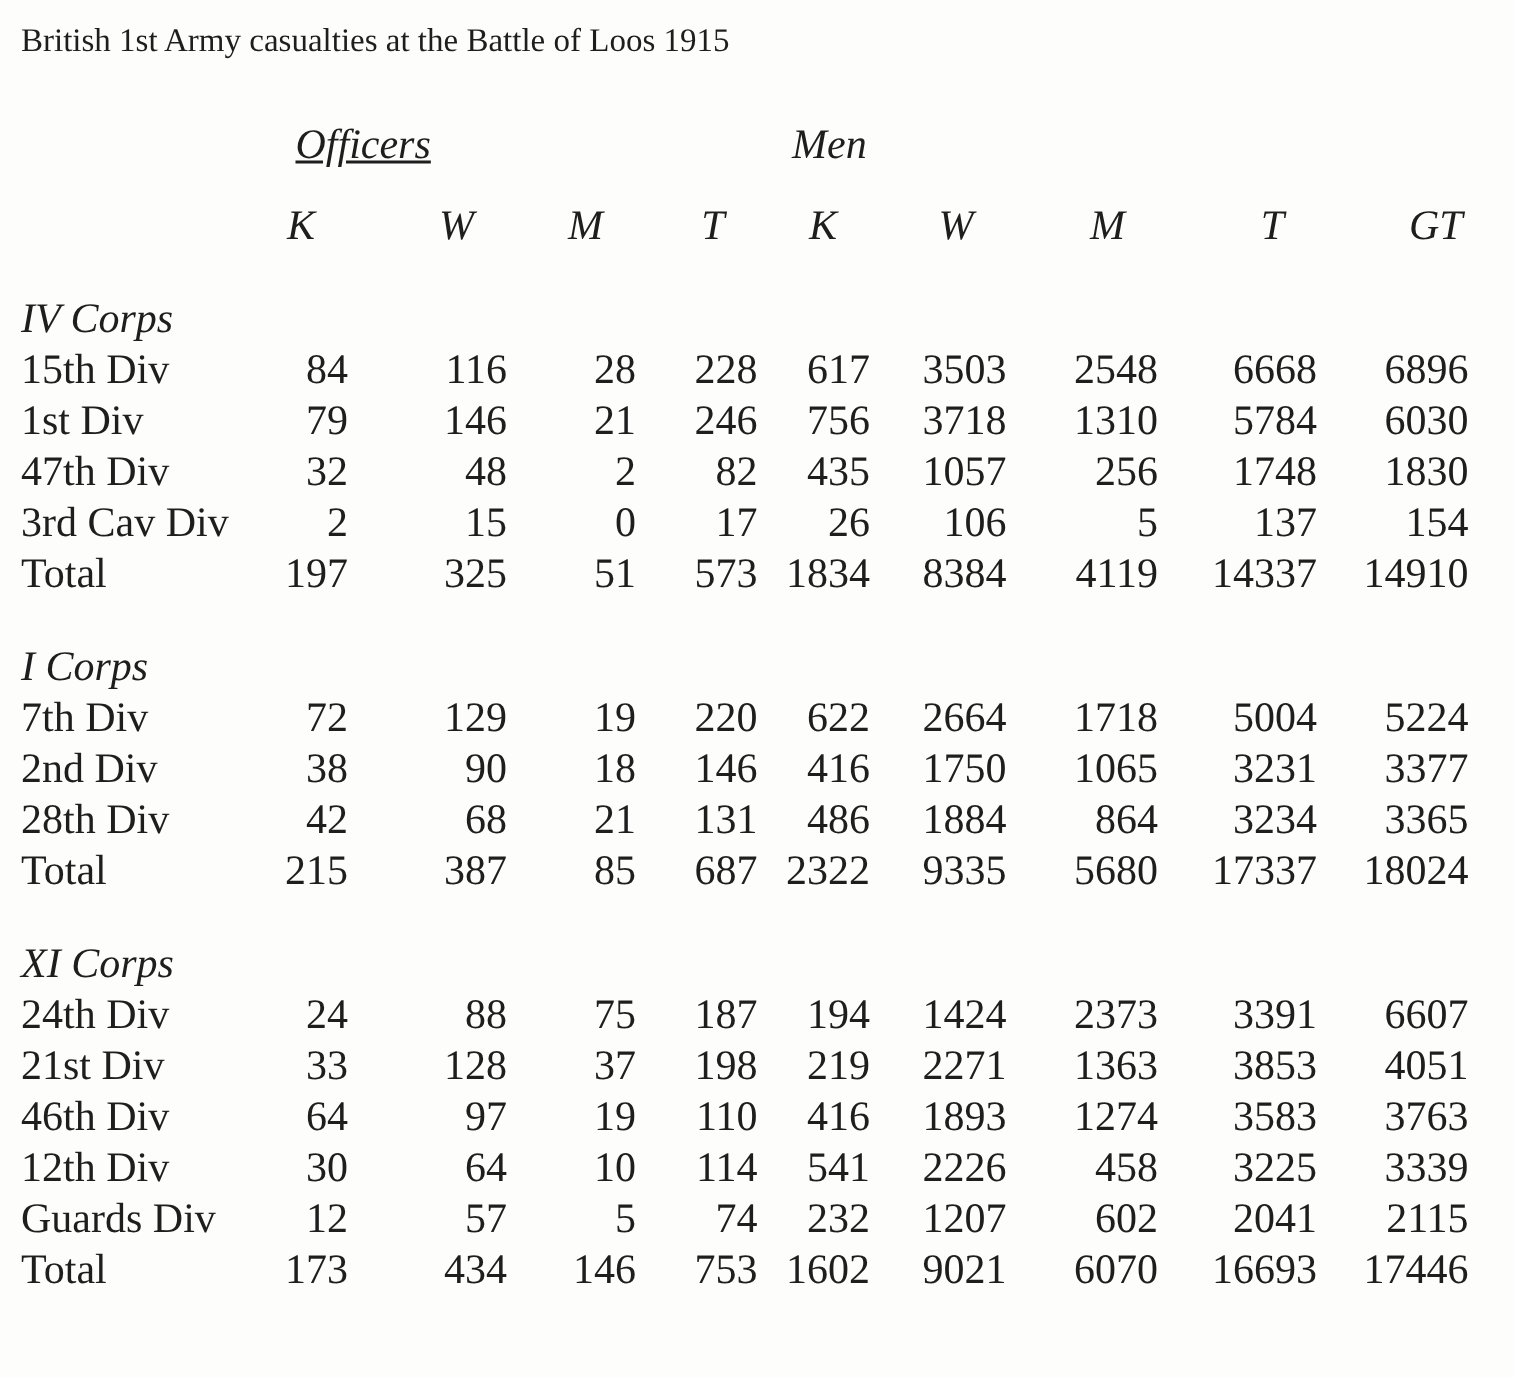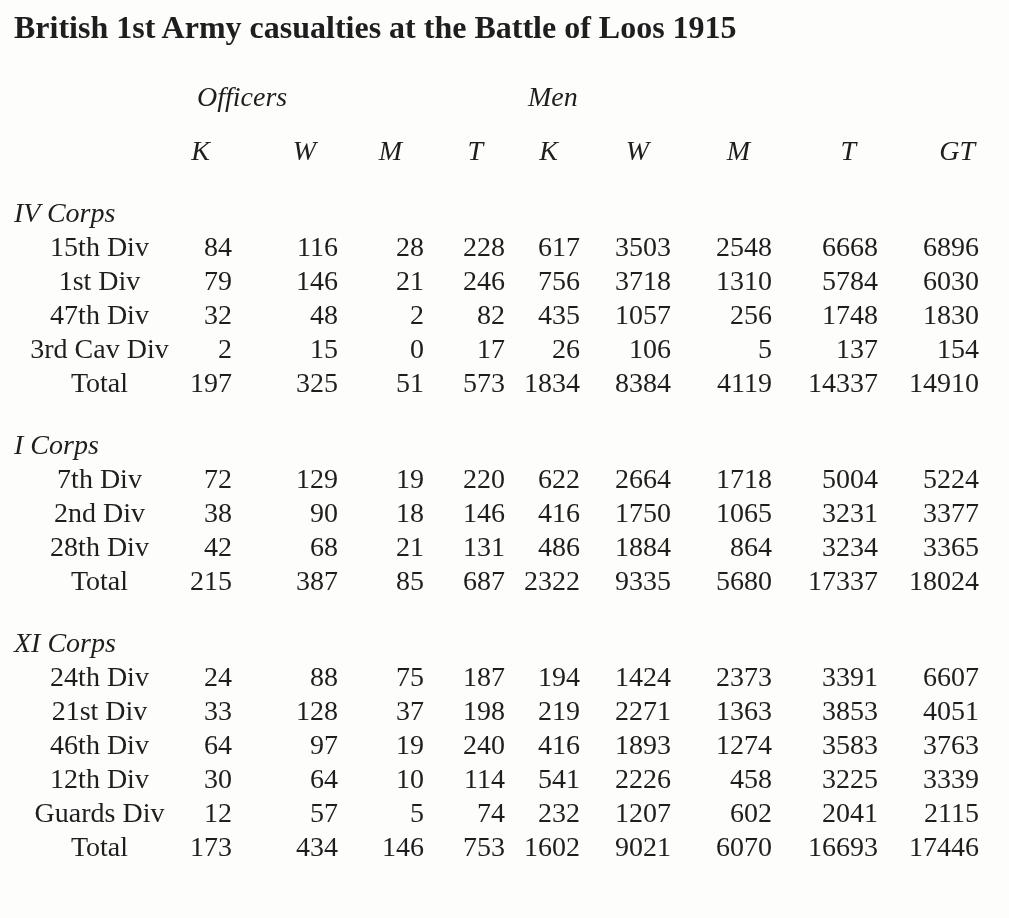--- a/index.html
+++ b/index.html
@@ -13,53 +13,53 @@
     color: #1e1e1e;
     font-family: "Liberation Serif", "DejaVu Serif", serif;
     font-size: 28px;
     overflow: hidden;
   }
   .page {
     padding: 10px 28px 0 14px;
   }
   .title {
     margin: 0 0 36px 0;
-    font-size: 32px;
-    font-weight: bold;
+    font-size: 22px;
+    font-weight: normal;
     line-height: 34px;
     white-space: nowrap;
   }
   table.casualties {
     border-collapse: collapse;
     table-layout: fixed;
     width: 965px;
   }
   table.casualties td {
     padding: 0;
     vertical-align: bottom;
     white-space: nowrap;
     line-height: 34px;
   }
   .group {
     font-style: italic;
   }
-  .group.officers { padding-left: 12px; }
+  .group.officers { padding-left: 12px; text-decoration: underline; }
   .group.men     { padding-left: 23px; font-style: italic; }
   .colhead {
     font-style: italic;
     text-align: right;
     padding-right: 22px !important;
     padding-top: 20px !important;
   }
   .colhead.last { padding-right: 4px !important; }
   .section-name {
     font-style: italic;
     padding-top: 28px !important;
   }
-  .rowlabel { text-align: center; }
+  .rowlabel { text-align: left; }
   .num      { text-align: right; }
 </style>
 </head>
 <body>
 
 <div class="page">
   <p class="title">British 1st Army casualties at the Battle of Loos 1915</p>
 
   <table class="casualties">
     <colgroup>
@@ -233,21 +233,21 @@
           <td class="num">2271</td>
           <td class="num">1363</td>
           <td class="num">3853</td>
           <td class="num">4051</td>
         </tr>
         <tr>
           <td class="rowlabel">46th Div</td>
           <td class="num">64</td>
           <td class="num">97</td>
           <td class="num">19</td>
-          <td class="num">240</td>
+          <td class="num">110</td>
           <td class="num">416</td>
           <td class="num">1893</td>
           <td class="num">1274</td>
           <td class="num">3583</td>
           <td class="num">3763</td>
         </tr>
         <tr>
           <td class="rowlabel">12th Div</td>
           <td class="num">30</td>
           <td class="num">64</td>

